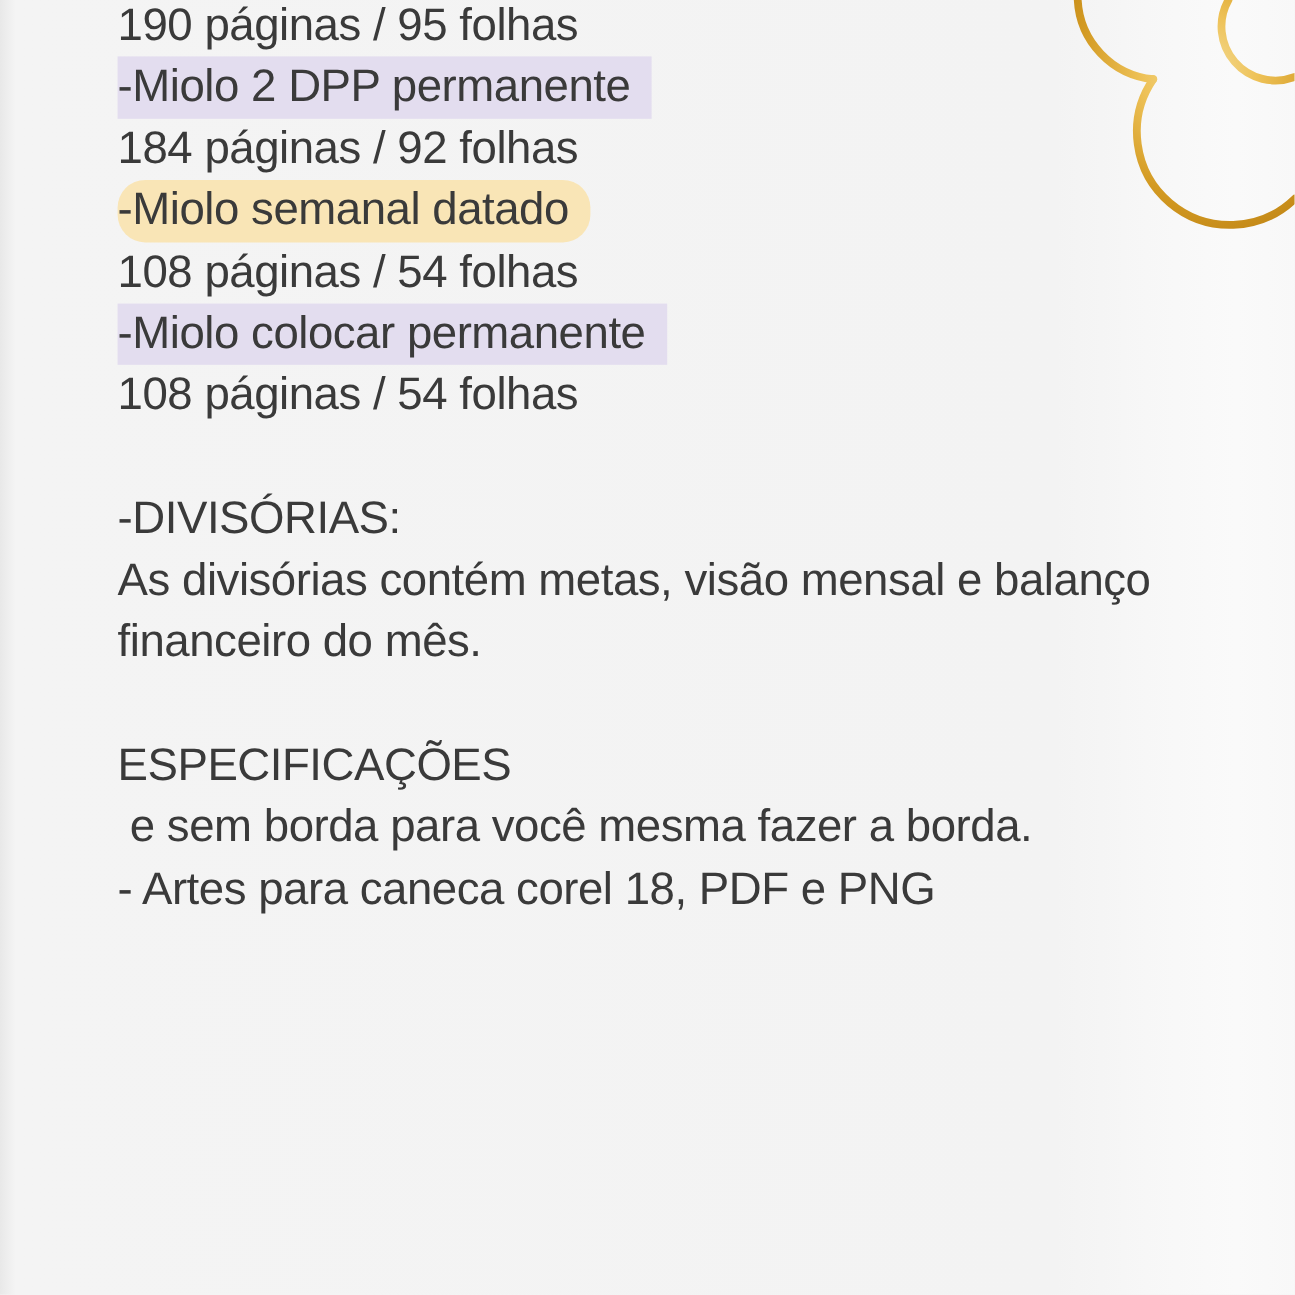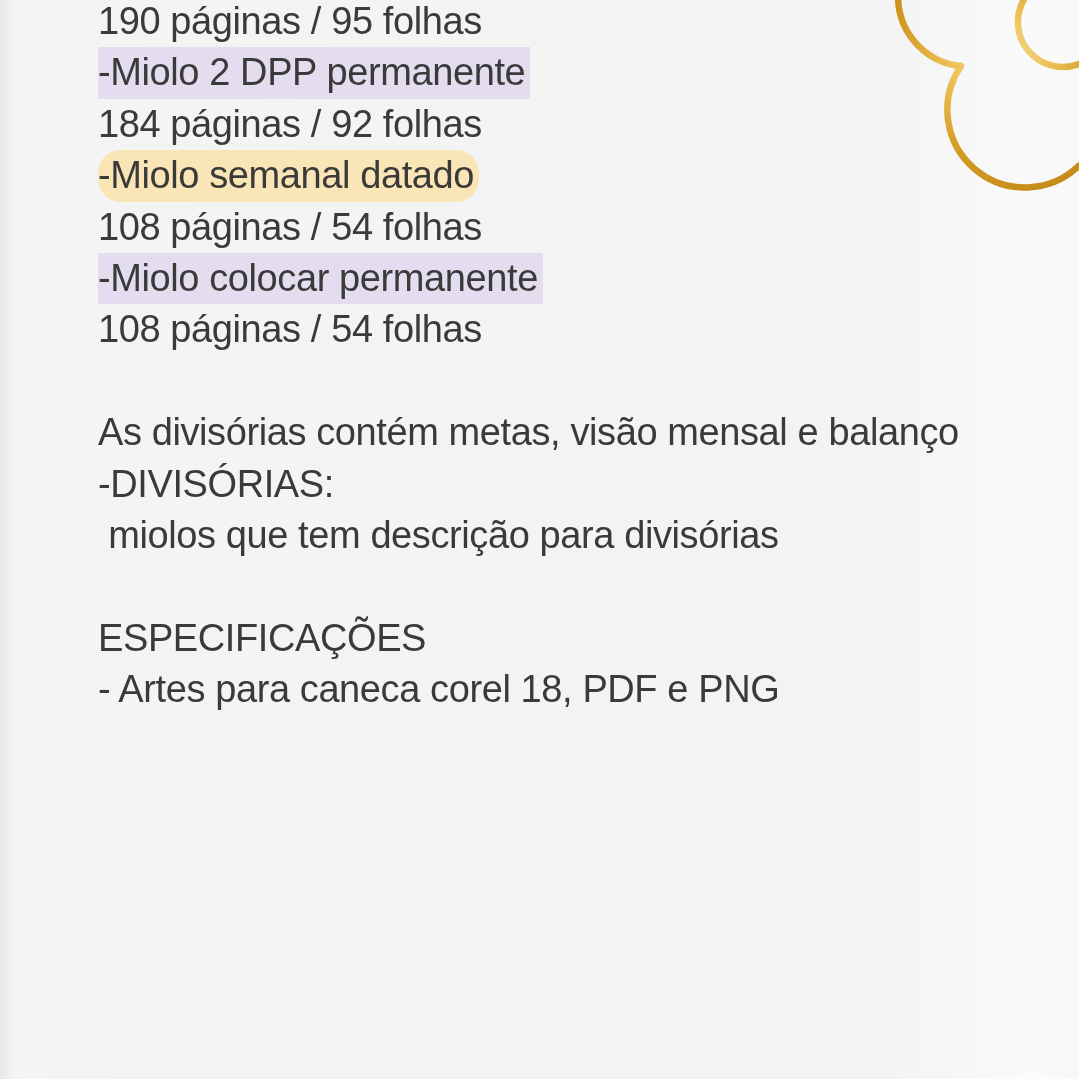--- a/index.html
+++ b/index.html
@@ -27,21 +27,21 @@
   }
   .line {
     font-size: 38px;
     line-height: 51.4px;
     min-height: 51.4px;
     white-space: pre;
     letter-spacing: -0.4px;
   }
   .hl {
     width: fit-content;
-    padding-right: 5px;
+    padding-right: 18px;
   }
   .hl-purple { background: #e3ddef; }
   .hl-yellow { background: #f9e5b6; border-radius: 23px; }
   .flourish {
     position: absolute;
     top: 0;
     right: 0;
     width: 259px;
     height: 200px;
     display: block;
@@ -70,22 +70,23 @@
 
   <div class="content">
     <div class="line">190 páginas / 95 folhas</div>
     <div class="line hl hl-purple">-Miolo 2 DPP permanente</div>
     <div class="line">184 páginas / 92 folhas</div>
     <div class="line hl hl-yellow">-Miolo semanal datado</div>
     <div class="line">108 páginas / 54 folhas</div>
     <div class="line hl hl-purple">-Miolo colocar permanente</div>
     <div class="line">108 páginas / 54 folhas</div>
     <div class="line"></div>
+    <div class="line">-DIVISÓRIAS:</div>
     <div class="line">As divisórias contém metas, visão mensal e balanço</div>
-    <div class="line">-DIVISÓRIAS:</div>
-    <div class="line"> miolos que tem descrição para divisórias</div>
+    <div class="line">financeiro do mês.</div>
     <div class="line"></div>
     <div class="line">ESPECIFICAÇÕES</div>
+    <div class="line"> e sem borda para você mesma fazer a borda.</div>
     <div class="line">- Artes para caneca corel 18, PDF e PNG</div>
     <div class="line"></div>
   </div>
 
 </div>
 
 </body></html>

